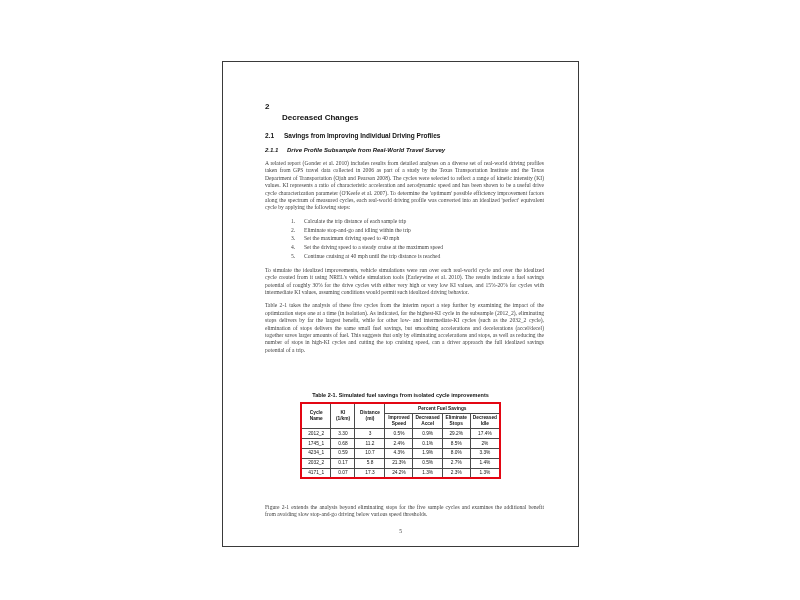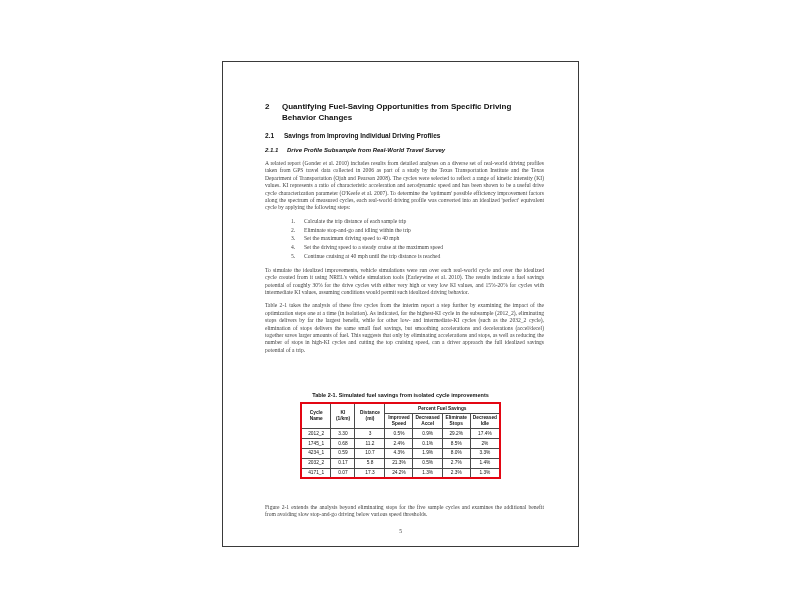--- a/index.html
+++ b/index.html
@@ -42,21 +42,21 @@
   .fig-para { position:absolute; left:42px; right:34px; top:442px; font-size:5.6px; line-height:7.4px; color:#3f3f3f; text-align:justify; }
   .pagenum { position:absolute; left:0; right:0; top:466px; text-align:center; font-size:5.5px; color:#333333; }
 </style>
 </head>
 <body>
 
 <div class="page">
 
   <div class="h2">
     <span class="num">2</span>
-    <span><span>Quantifying Fuel-Saving Opportunities from Specific Driving</span><br><span>Behavior Changes</span></span>
+    <span><br><span>Decreased Changes</span></span>
   </div>
 
   <div class="h3">
     <span class="num">2.1</span>
     <span>Savings from Improving Individual Driving Profiles</span>
   </div>
 
   <div class="h4">
     <span class="num">2.1.1</span>
     <span>Drive Profile Subsample from Real-World Travel Survey</span>

